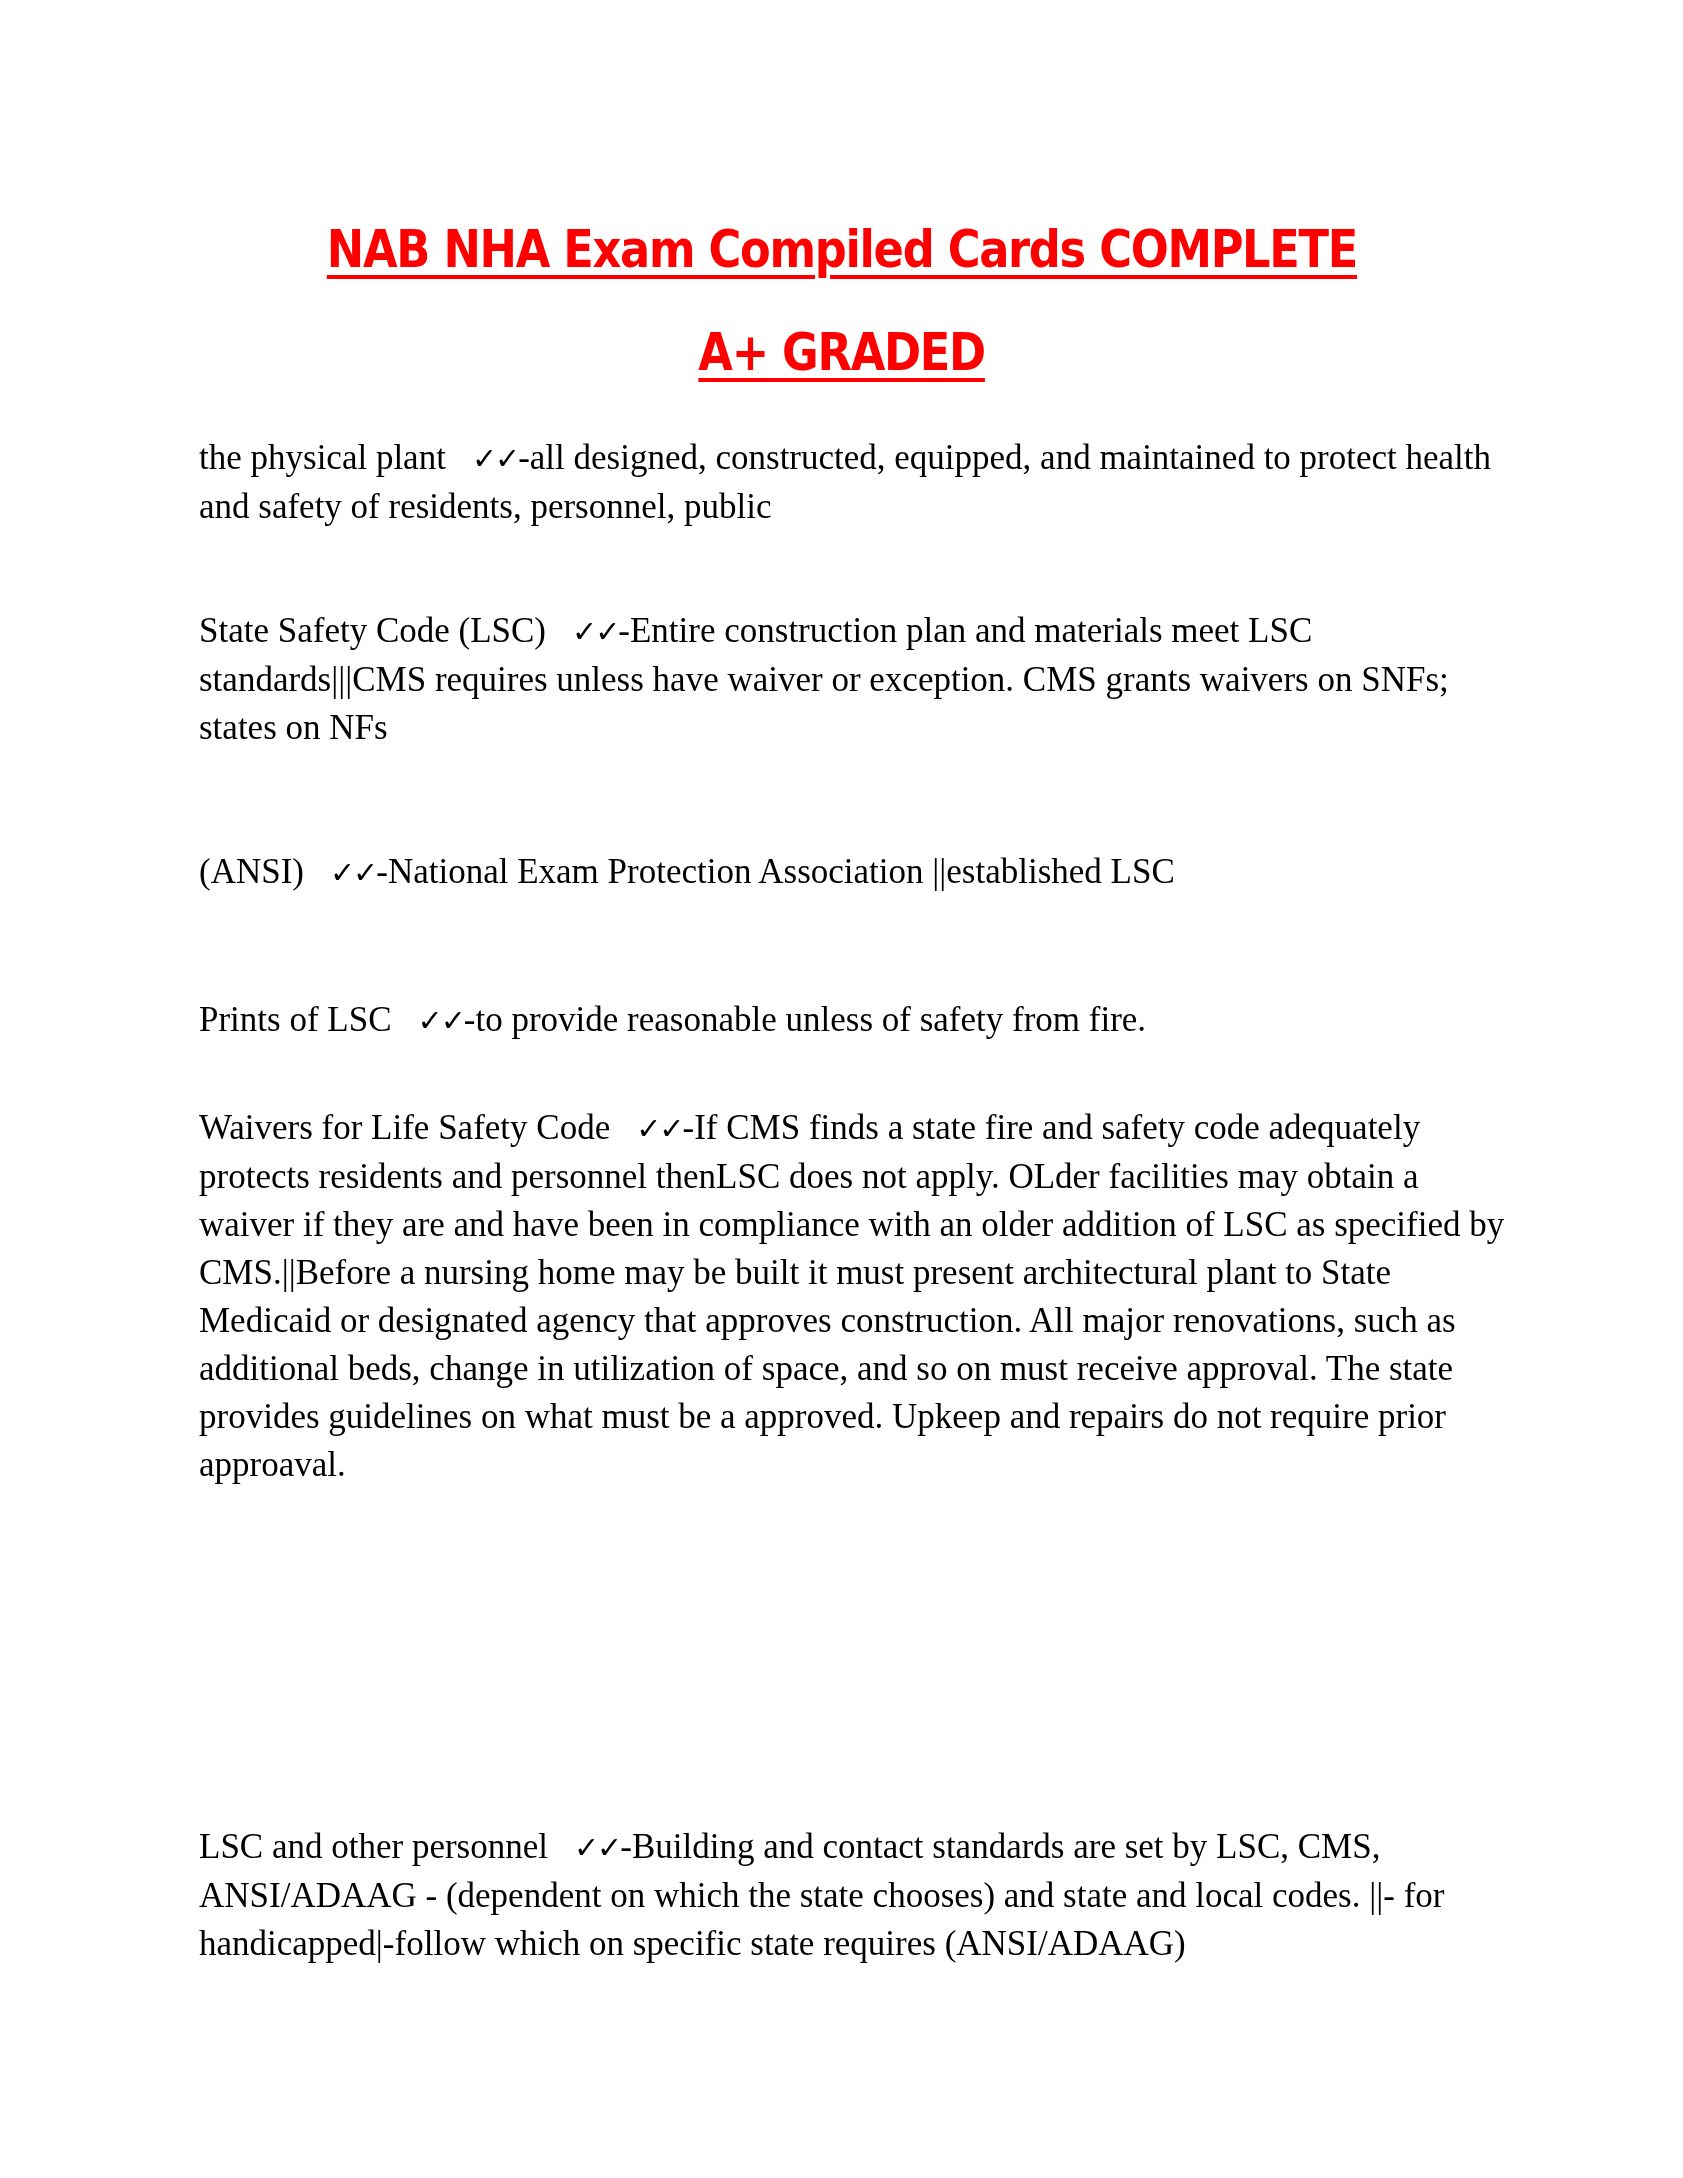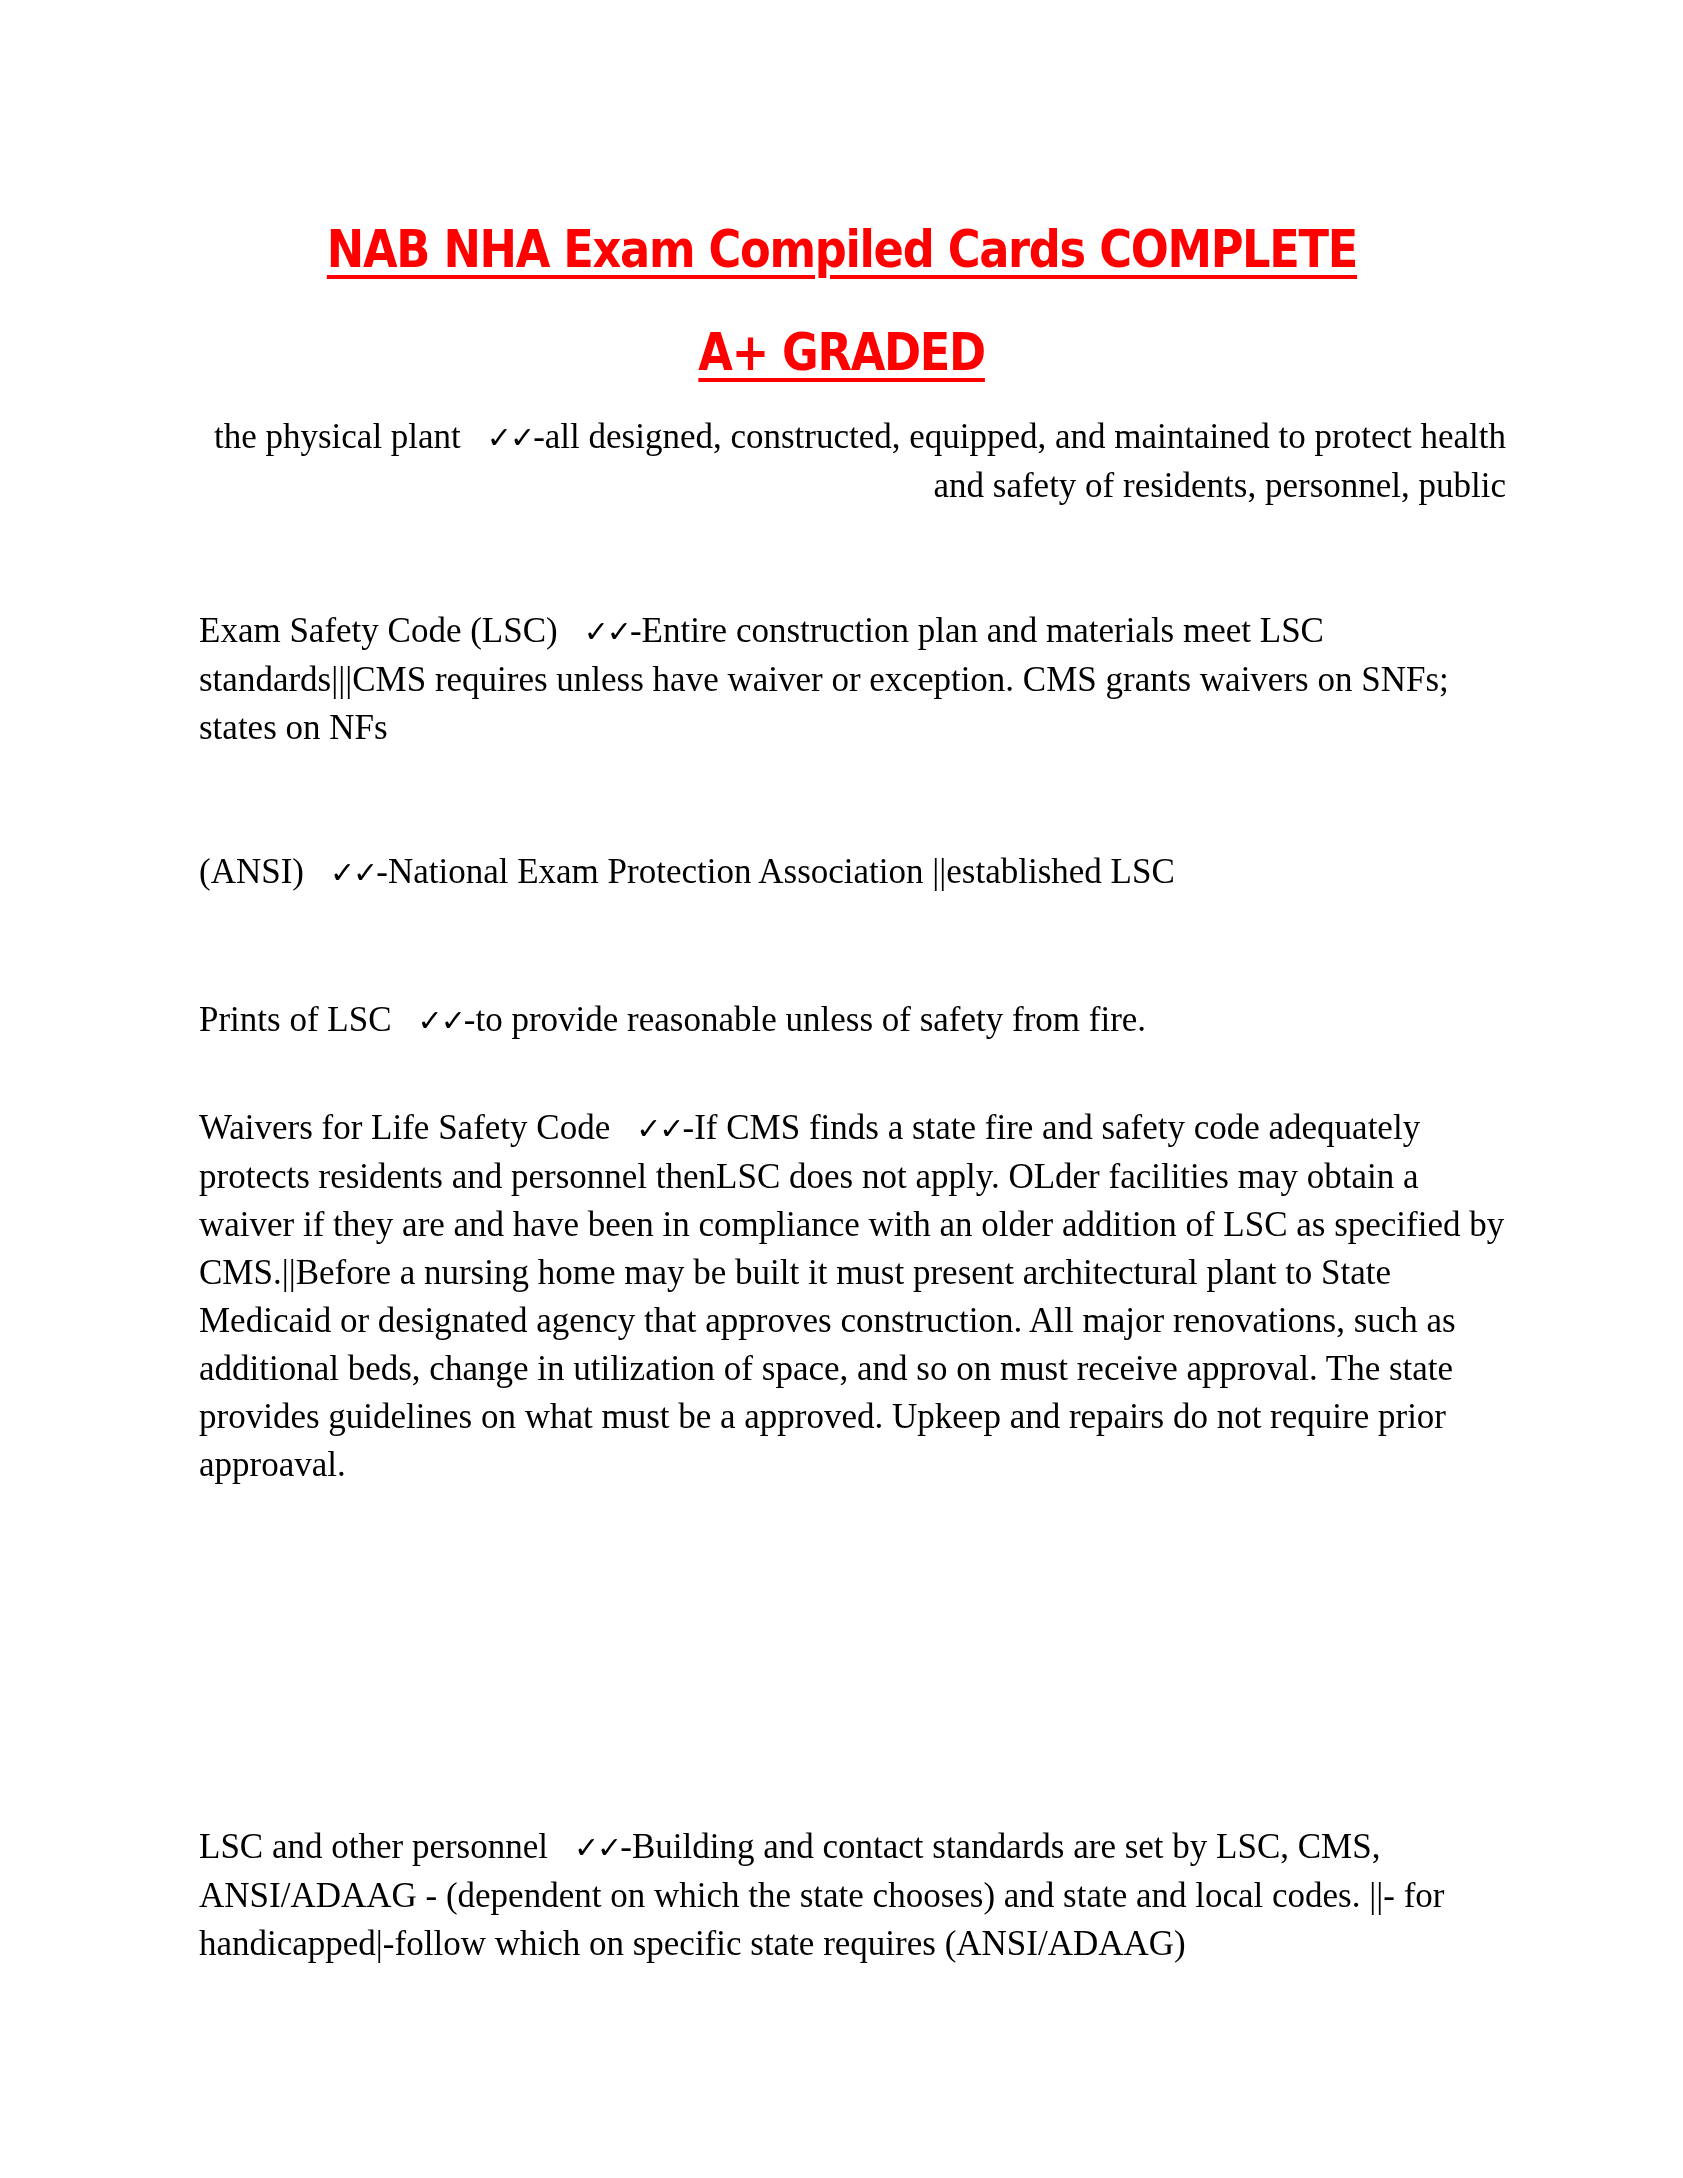--- a/index.html
+++ b/index.html
@@ -41,26 +41,26 @@
 </head>
 <body>
 
 <div class="page">
 
   <div class="title">
     <span>NAB NHA Exam Compiled Cards COMPLETE</span><br>
     <span>A+ GRADED</span>
   </div>
 
-  <div class="card" style="top:413px;text-align:right;">
+  <div class="card" style="top:434px;">
     <span class="term">the physical plant</span><span class="check">✓✓</span><span>-all designed, constructed, equipped, and maintained to protect health and safety of residents, personnel, public</span>
   </div>
 
   <div class="card" style="top:607px;">
-    <span class="term">Exam Safety Code (LSC)</span><span class="check">✓✓</span><span>-Entire construction plan and materials meet LSC standards|||CMS requires unless have waiver or exception. CMS grants waivers on SNFs; states on NFs</span>
+    <span class="term">State Safety Code (LSC)</span><span class="check">✓✓</span><span>-Entire construction plan and materials meet LSC standards|||CMS requires unless have waiver or exception. CMS grants waivers on SNFs; states on NFs</span>
   </div>
 
   <div class="card" style="top:848px;">
     <span class="term">(ANSI)</span><span class="check">✓✓</span><span>-National Exam Protection Association ||established LSC</span>
   </div>
 
   <div class="card" style="top:996px;">
     <span class="term">Prints of LSC</span><span class="check">✓✓</span><span>-to provide reasonable unless of safety from fire.</span>
   </div>
 

